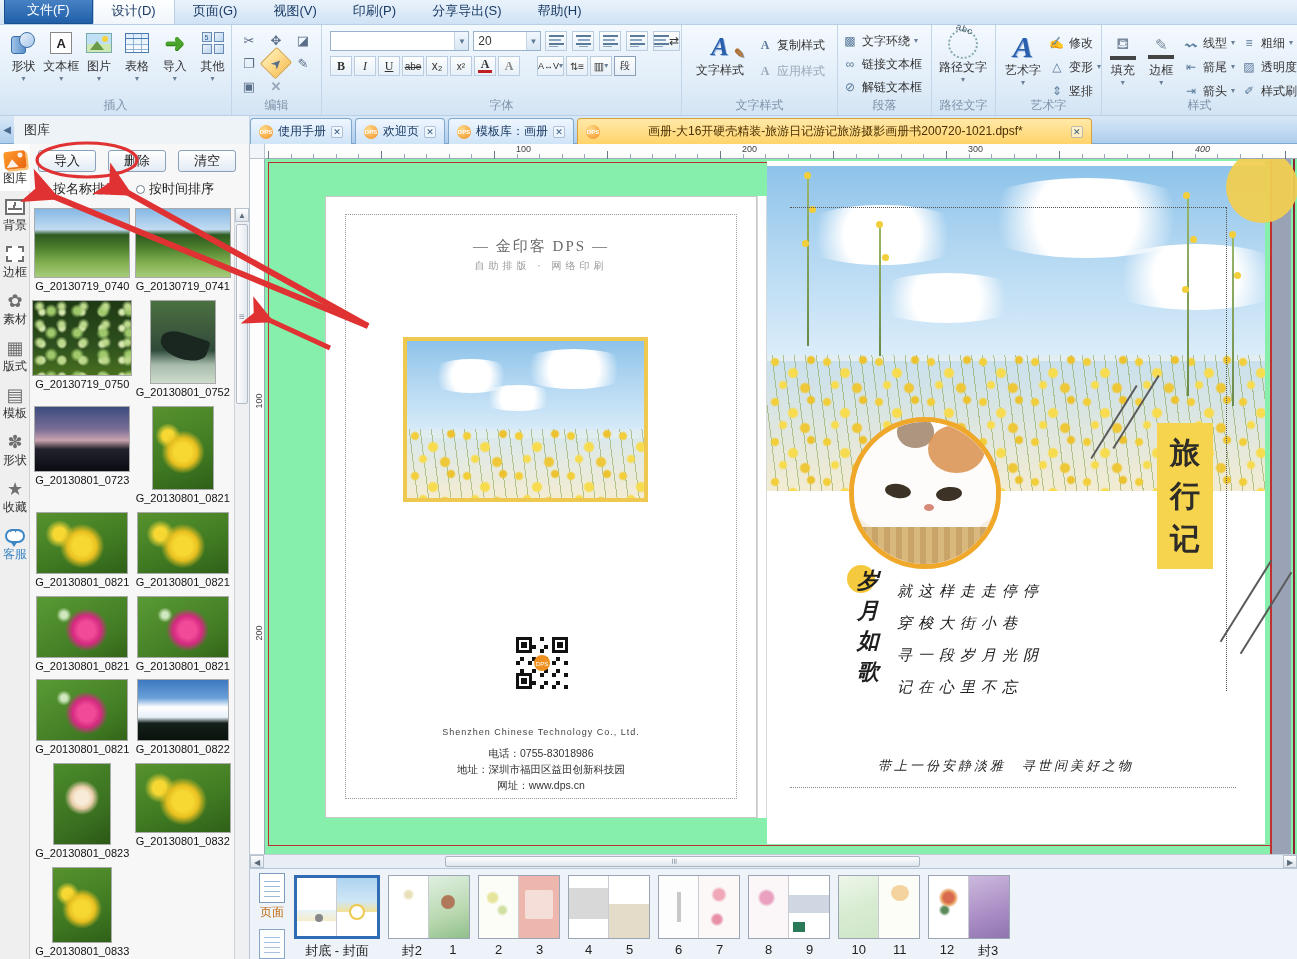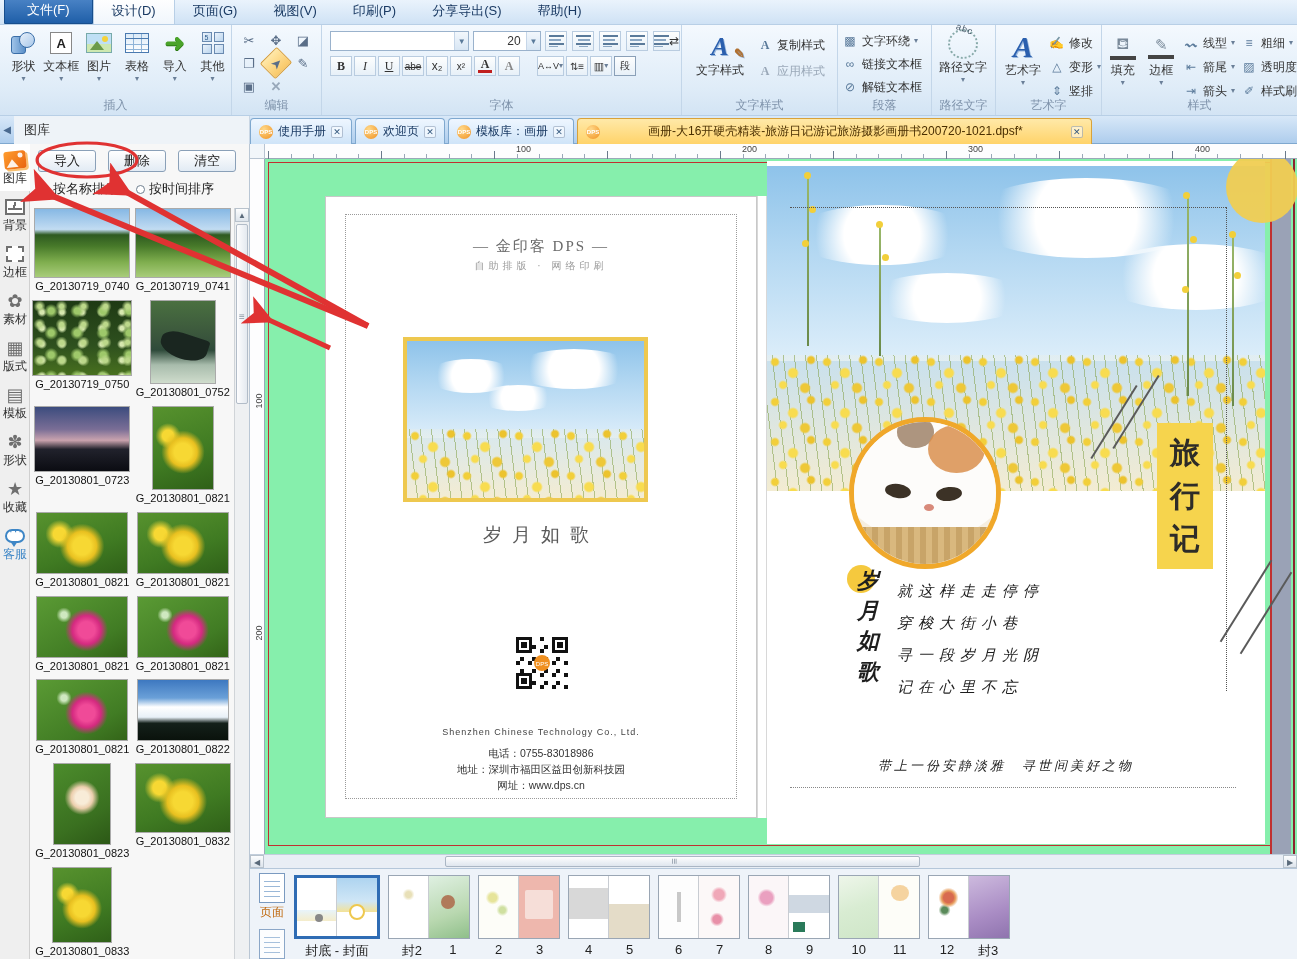--- a/index.html
+++ b/index.html
@@ -320,21 +320,21 @@
       </div>
       <div class="rgroup-label">编辑</div>
     </div>
 
     <div class="rgroup" style="left:322px;width:360px;">
       <div style="display:flex;align-items:center;gap:4px;padding:6px 0 0 8px;">
         <div class="combo" style="width:140px;">
           <span class="cval"></span>
             <span class="cdrop">▼</span>
         </div>
-        <div class="combo" style="width:68px;padding-left:29px;">
+        <div class="combo" style="width:68px;">
           <span class="cval">20</span>
             <span class="cdrop">▼</span>
         </div>
         <span class="fbtn">
             <span class="alines"></span>
           </span>
         <span class="fbtn">
             <span class="alines" style="background-position:0 0,2px 4px,0 8px,3px 11px;"></span>
           </span>
         <span class="fbtn">
@@ -657,21 +657,21 @@
     </div>
   </div>
 
   <div id="canvas-wrap">
     <div id="ruler-corner"></div>
     <div id="ruler-h">
         <div class="hticks"></div>
         <span class="rh-num" style="left: 251px;">100</span>
         <span class="rh-num" style="left: 477px;">200</span>
         <span class="rh-num" style="left: 703px; text-align: right;">300</span>
-        <span class="rh-num" style="left: 930px;">400</span>
+        <span class="rh-num" style="left: 930px; font-style: italic;">400</span>
       </div>
     <div id="ruler-v">
         <span class="rv-num" style="top: 237px;">100</span>
         <span class="rv-num" style="top: 469px;">200</span>
       </div>
 
     <div id="viewport">
       <div class="bleed-line" style="left:3px;top:3px;width:1002px;height:1px;"></div>
       <div class="bleed-line" style="left:3px;top:3px;width:1px;height:684px;"></div>
       <div class="bleed-line" style="left:1005px;top:0;width:2px;height:695px;"></div>
@@ -684,21 +684,20 @@
         <div class="brand">— 金印客 DPS —</div>
         <div class="brand-sub">自助排版 · 网络印刷</div>
         <div id="cover-photo">
           <div class="sky">
             <span class="cloud" style="left:8%;top:18%;width:90px;height:34px;"></span>
             <span class="cloud" style="left:45%;top:8%;width:120px;height:40px;"></span>
             <span class="cloud" style="left:30%;top:45%;width:80px;height:26px;"></span>
           </div>
           <div class="field"></div>
         </div>
-        <div id="cover-title">岁月如歌</div>
         <svg id="qr" viewBox="0 0 52 52">
             <rect width="52" height="52" fill="#fff"></rect>
             <rect x="0" y="0" width="4" height="4" fill="#111"></rect>
             <rect x="12" y="0" width="4" height="4" fill="#111"></rect>
             <rect x="24" y="0" width="4" height="4" fill="#111"></rect>
             <rect x="36" y="0" width="4" height="4" fill="#111"></rect>
             <rect x="48" y="0" width="4" height="4" fill="#111"></rect>
             <rect x="4" y="8" width="4" height="4" fill="#111"></rect>
             <rect x="16" y="8" width="4" height="4" fill="#111"></rect>
             <rect x="28" y="8" width="4" height="4" fill="#111"></rect>

